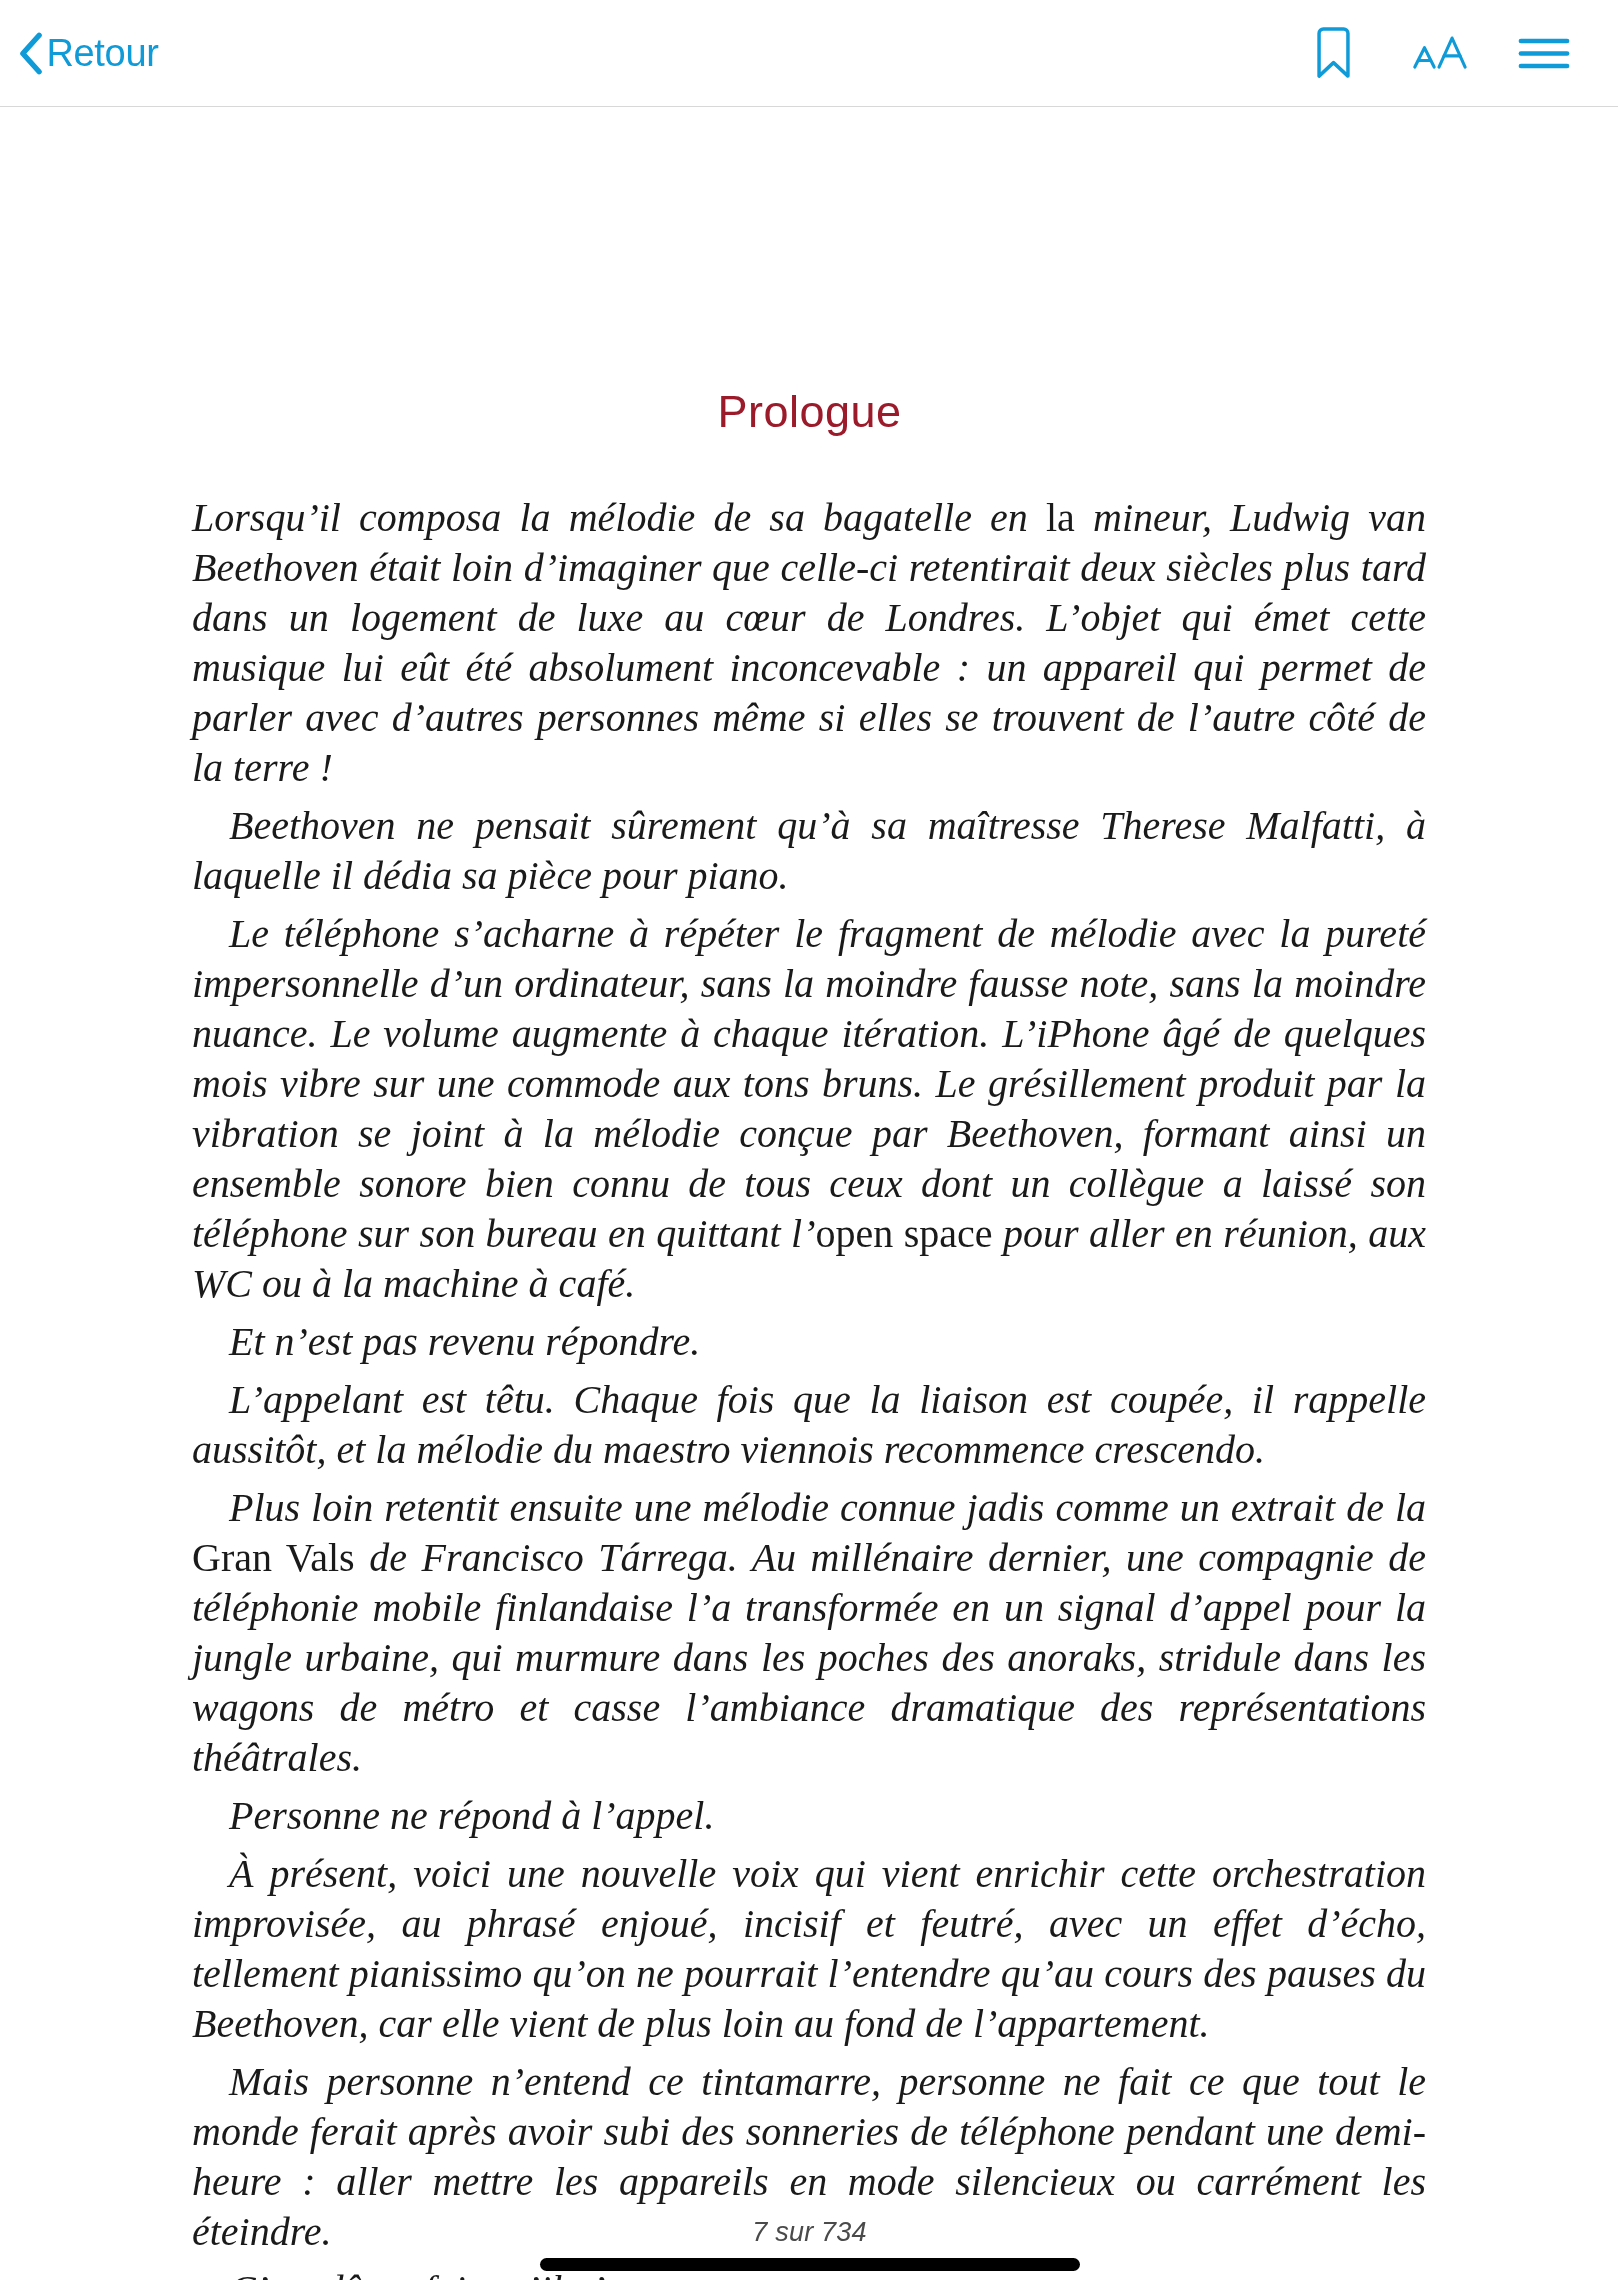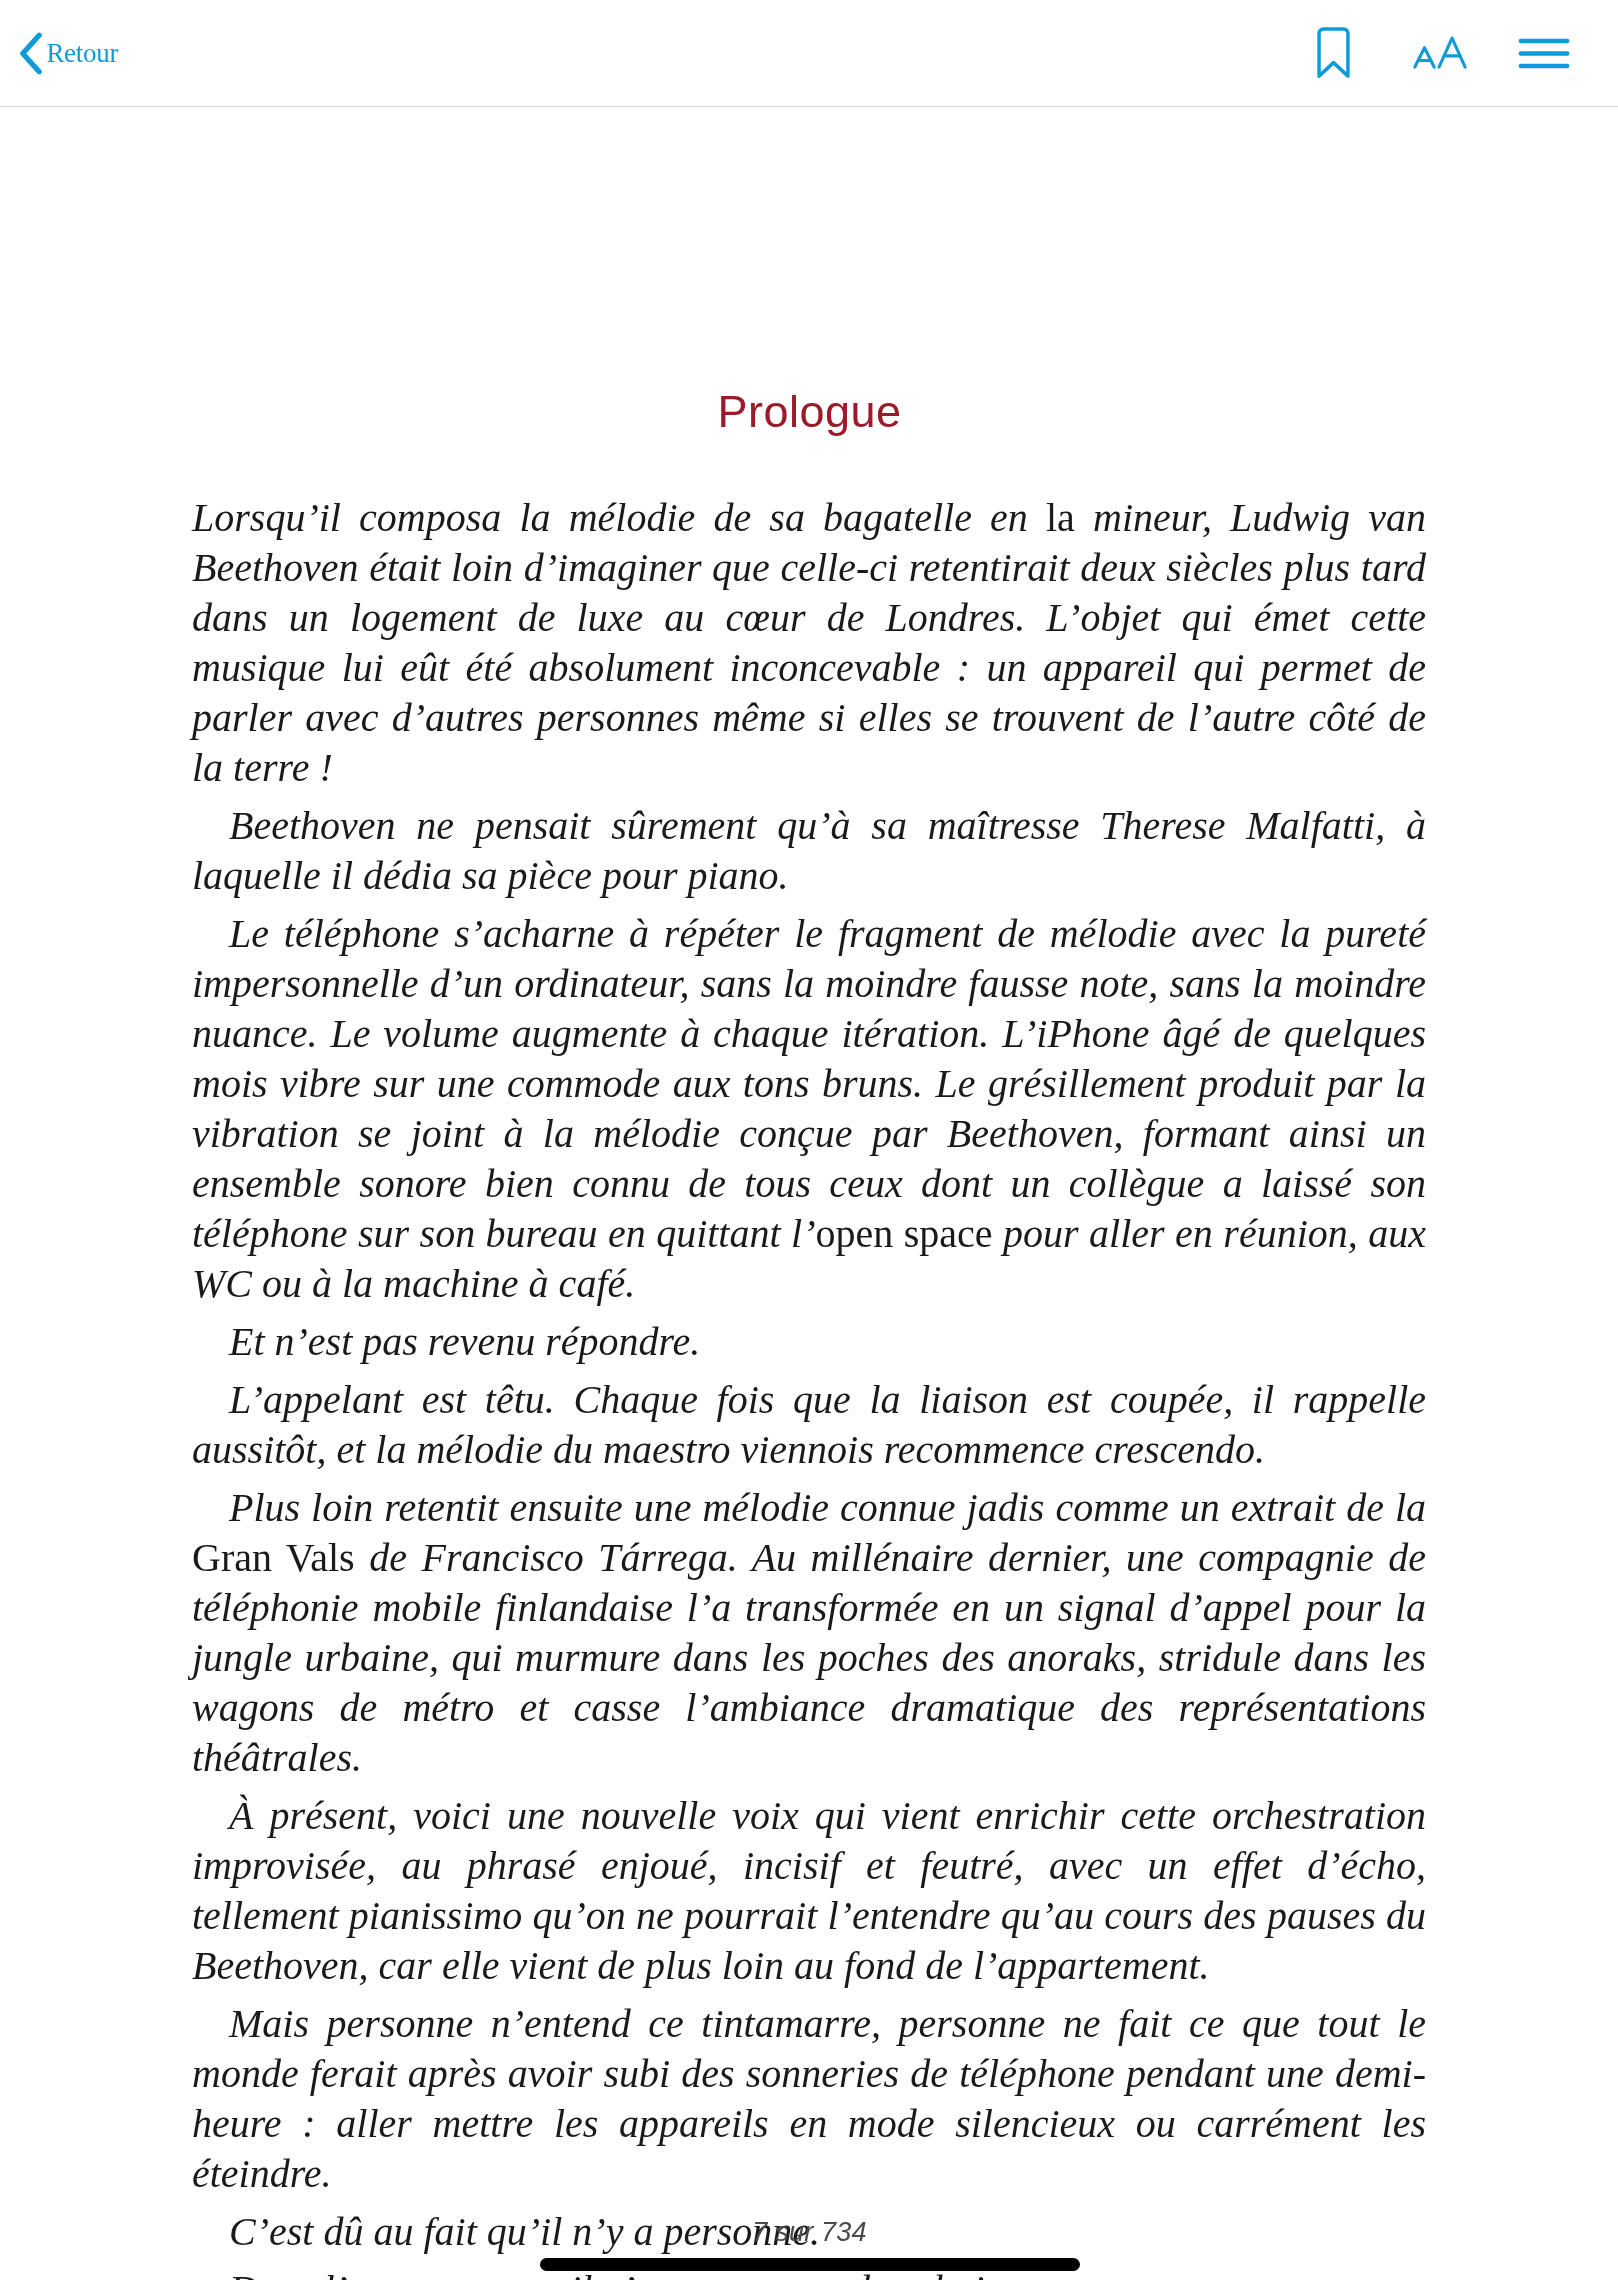--- a/index.html
+++ b/index.html
@@ -39,22 +39,22 @@
     user-select: none;
   }
   .chevron-left {
     width: 25px;
     height: 43px;
     flex: none;
     display: block;
   }
   .back-label {
     color: #0f9ad8;
-    font-size: 27px;
-    font-family: Liberation Serif, serif;
+    font-size: 38px;
+    font-family: Liberation Sans, sans-serif;
     letter-spacing: -0.3px;
     line-height: 1;
   }
 
   .toolbar-right {
     display: flex;
     align-items: center;
     gap: 0px;
   }
   .tool-btn {
@@ -188,20 +188,21 @@
 
   <div class="chapter-title">Prologue</div>
 
   <div class="body-text">
       <p><span>Lorsqu’il composa la mélodie de sa bagatelle en </span><span class="roman">la</span><span> mineur, Ludwig van Beethoven était loin d’imaginer que celle-ci retentirait deux siècles plus tard dans un logement de luxe au cœur de Londres. L’objet qui émet cette musique lui eût été absolument inconcevable : un appareil qui permet de parler avec d’autres personnes même si elles se trouvent de l’autre côté de la terre !</span></p>
       <p class="indent"><span>Beethoven ne pensait sûrement qu’à sa maîtresse Therese Malfatti, à laquelle il dédia sa pièce pour piano.</span></p>
       <p class="indent"><span>Le téléphone s’acharne à répéter le fragment de mélodie avec la pureté impersonnelle d’un ordinateur, sans la moindre fausse note, sans la moindre nuance. Le volume augmente à chaque itération. L’iPhone âgé de quelques mois vibre sur une commode aux tons bruns. Le grésillement produit par la vibration se joint à la mélodie conçue par Beethoven, formant ainsi un ensemble sonore bien connu de tous ceux dont un collègue a laissé son téléphone sur son bureau en quittant l’</span><span class="roman">open space</span><span> pour aller en réunion, aux WC ou à la machine à café.</span></p>
       <p class="indent"><span>Et n’est pas revenu répondre.</span></p>
       <p class="indent"><span>L’appelant est têtu. Chaque fois que la liaison est coupée, il rappelle aussitôt, et la mélodie du maestro viennois recommence crescendo.</span></p>
       <p class="indent"><span>Plus loin retentit ensuite une mélodie connue jadis comme un extrait de la </span><span class="roman">Gran Vals</span><span> de Francisco Tárrega. Au millénaire dernier, une compagnie de téléphonie mobile finlandaise l’a transformée en un signal d’appel pour la jungle urbaine, qui murmure dans les poches des anoraks, stridule dans les wagons de métro et casse l’ambiance dramatique des représentations théâtrales.</span></p>
+      <p class="indent"><span>Personne ne répond à l’appel.</span></p>
       <p class="indent"><span>À présent, voici une nouvelle voix qui vient enrichir cette orchestration improvisée, au phrasé enjoué, incisif et feutré, avec un effet d’écho, tellement pianissimo qu’on ne pourrait l’entendre qu’au cours des pauses du Beethoven, car elle vient de plus loin au fond de l’appartement.</span></p>
       <p class="indent"><span>Mais personne n’entend ce tintamarre, personne ne fait ce que tout le monde ferait après avoir subi des sonneries de téléphone pendant une demi-heure : aller mettre les appareils en mode silencieux ou carrément les éteindre.</span></p>
       <p class="indent"><span>C’est dû au fait qu’il n’y a personne.</span></p>
       <p class="indent"><span>Dans l’appartement, il n’y a personne de urbaine.</span></p>
     </div>
 
 </div>
 
 <div class="footer">
   <div class="page-indicator">7 sur 734</div>

